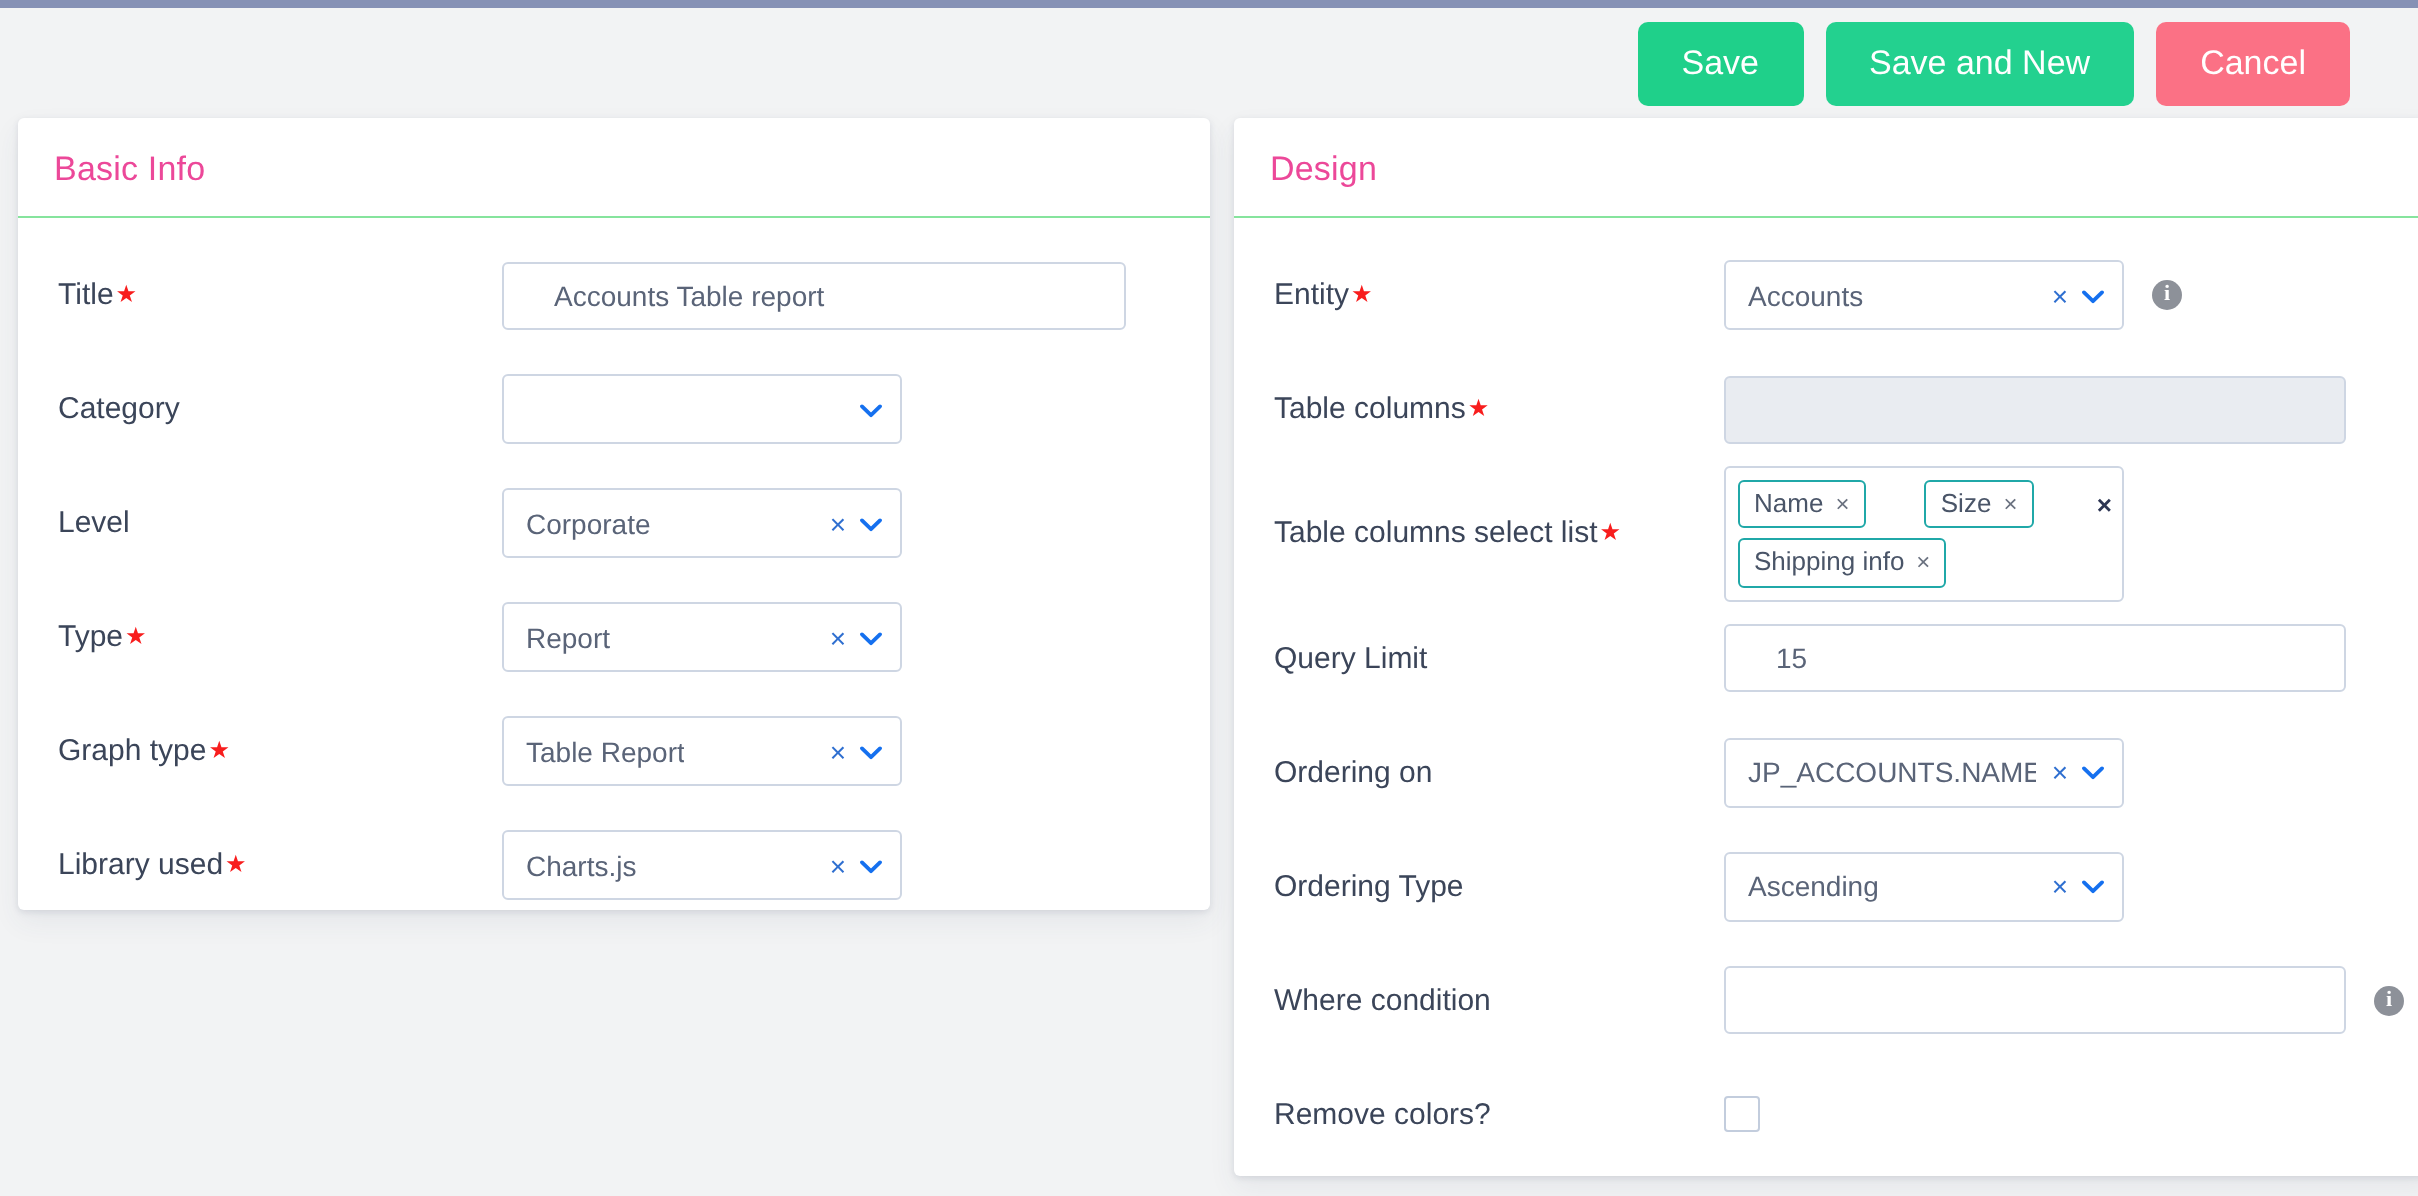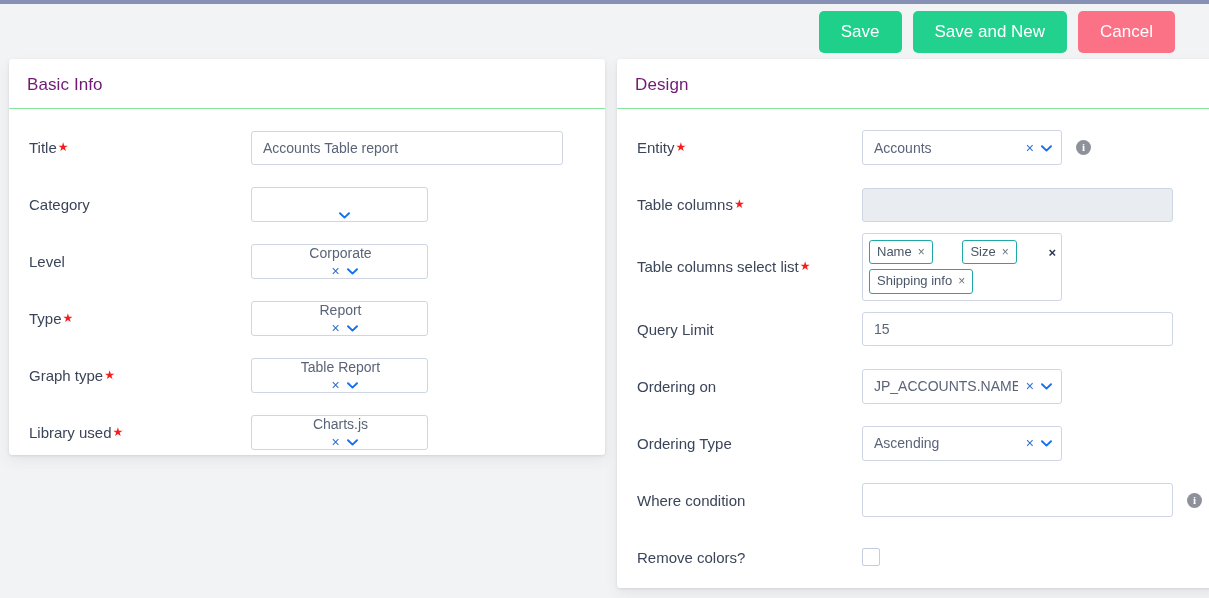--- a/index.html
+++ b/index.html
@@ -41,21 +41,21 @@
     position: absolute;
     background: #ffffff;
     border-radius: 3px;
     box-shadow: 0 1px 3px rgba(60,70,100,.13), 0 6px 14px rgba(60,70,100,.07);
   }
   .card-left  { left: 9px;  top: 55px; width: 596px; height: 396px; }
   .card-right { left: 617px; top: 55px; width: 600px; height: 529px; }
 
   .card-title {
     font-size: 17px;
-    color: #701a75;
+    color: #ec4899;
     padding: 16px 0 13px 18px;
     border-bottom: 1.5px solid #86e49d;
     letter-spacing: .1px;
   }
 
   .card-body { padding: 10px 0 0 0; }
 
   
   .row {
     display: flex;
@@ -87,21 +87,21 @@
   .ctl { display: flex; align-items: center; }
 
   
   .inp {
     border: 1px solid #ced6e3;
     border-radius: 3px;
     background: #ffffff;
     height: 34px;
     font-size: 14px;
     color: #5a6478;
-    padding: 0 11px;
+    padding: 0 25px;
     display: flex;
     align-items: center;
     font-family: "Liberation Sans", sans-serif;
   }
   .inp-title  { width: 312px; }
   .inp-limit  { width: 311px; }
   .inp-where  { width: 311px; }
   .inp-disabled {
     width: 311px;
     background: #e9ecf1;
@@ -117,21 +117,21 @@
     background: #ffffff;
     height: 35px;
     display: flex;
     align-items: center;
     justify-content: space-between;
     font-size: 14px;
     color: #5a6478;
     padding: 0 9px 0 11px;
     cursor: pointer;
   }
-  .sel-left  { width: 177px; flex-direction: column; }
+  .sel-left  { width: 200px; }
   .sel-right { width: 200px; }
   .sel-val { white-space: nowrap; overflow: hidden; }
   .sel-ind { display: flex; align-items: center; gap: 7px; padding-left: 8px; }
   .clr-x { color: #2f6fd0; font-size: 14px; line-height: 1; cursor: pointer; }
   .chev { color: #1570ef; font-size: 12px; line-height: 1; cursor: pointer; }
 
   
   .tagbox {
     width: 200px;
     border: 1px solid #ced6e3;

